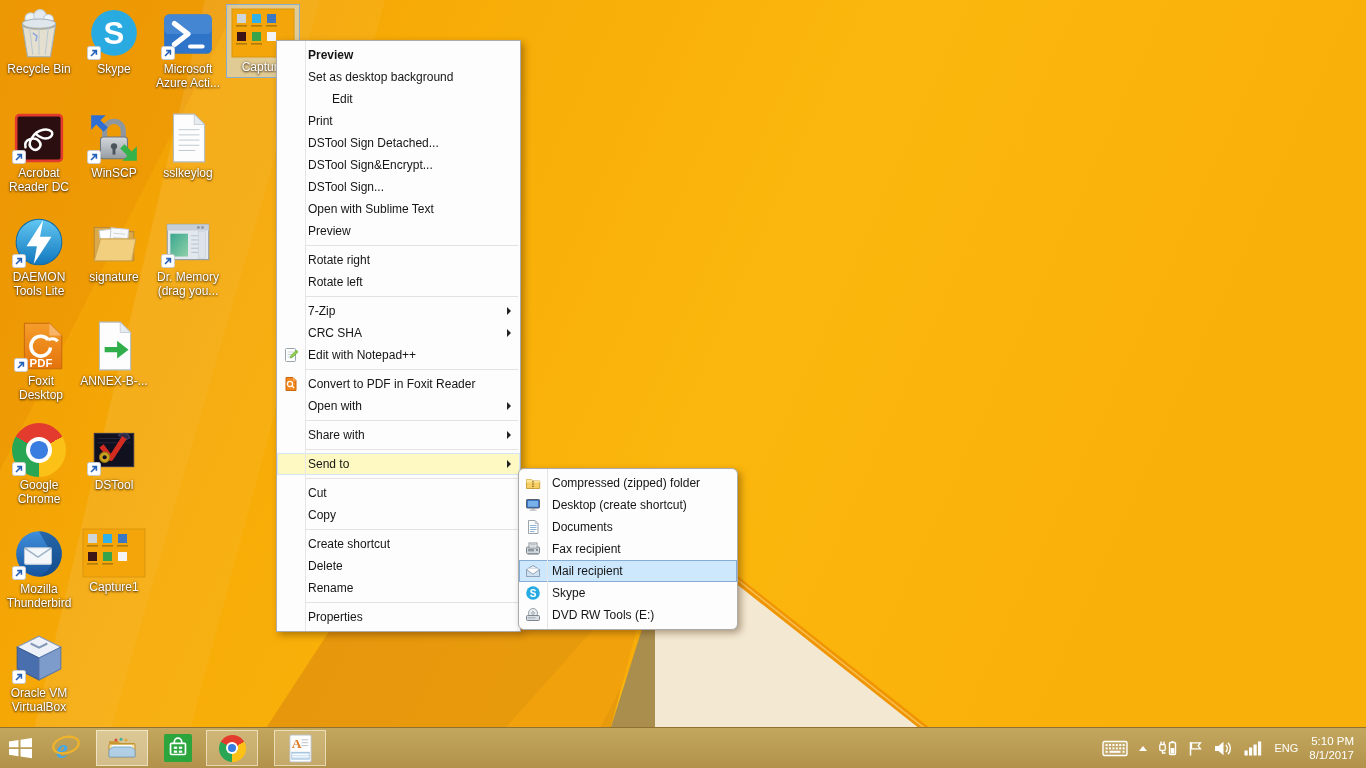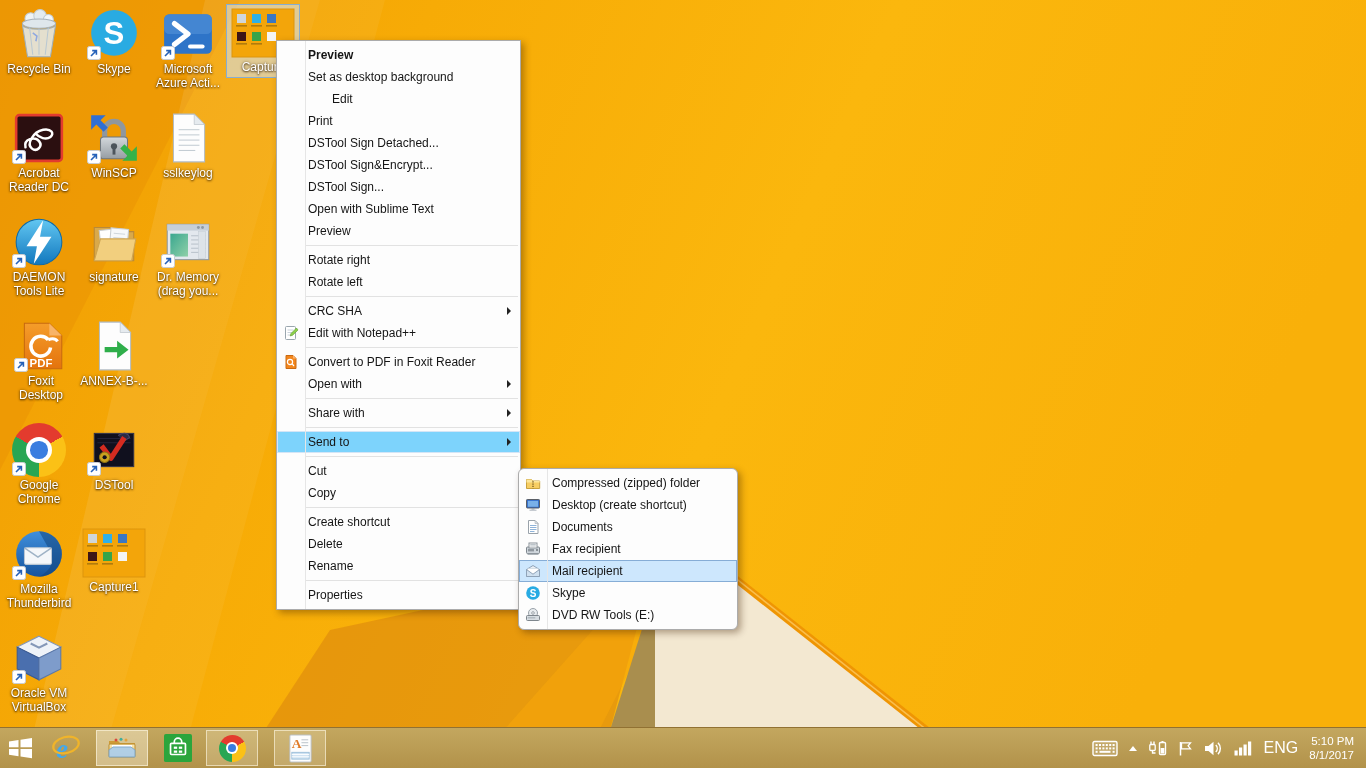--- a/index.html
+++ b/index.html
@@ -23,21 +23,21 @@
   .chrome-ball::before{content:'';position:absolute;inset:26%;background:#fff;border-radius:50%;}
   .chrome-ball::after{content:'';position:absolute;inset:34%;background:#3a7de0;border-radius:50%;}
 
   
   .menu{position:absolute;background:#fdfdfd;border:1px solid #ababab;
         box-shadow:3px 3px 7px rgba(60,30,0,.38);padding:3px 0;z-index:6;}
   .menu .gutter-line{position:absolute;left:28px;top:0;bottom:0;width:1px;background:#e6e6e6;z-index:3;}
   .menu-item{position:relative;height:22px;line-height:22px;padding-left:31px;
              font-size:12px;color:#151515;white-space:nowrap;z-index:1;}
   .menu-item.bold{font-weight:bold;}
-  .menu-item.hl{background:#7dd3fc;box-shadow:inset 0 0 0 1px #d4e5f6;}
+  .menu-item.hl{background:#fef9c3;box-shadow:inset 0 0 0 1px #d4e5f6;}
   .menu-item.sel{background:#cde7fd;box-shadow:inset 0 0 0 1px #86add6;}
   .menu-item .mi-icon{position:absolute;left:6px;top:3px;width:16px;height:16px;}
   .menu-item .mi-icon svg{width:16px;height:16px;display:block;}
   .menu-item .sub-arrow{position:absolute;right:9px;top:7px;width:0;height:0;
       border-left:4px solid #222;border-top:4px solid transparent;border-bottom:4px solid transparent;}
   .menu-sep{height:1px;background:#e2e2e2;margin:3px 2px 3px 29px;}
   #context-menu{left:276px;top:40px;width:243px;}
   #send-to-menu{left:518px;top:468px;width:218px;border-radius:6px;}
 
   
@@ -46,21 +46,21 @@
            border-top:1px solid rgba(95,65,15,.4);
            display:flex;align-items:center;}
   .tb-btn{height:40px;display:flex;align-items:center;justify-content:center;flex:0 0 auto;}
   .tb-btn.boxed{height:34px;width:50px;background:rgba(255,244,214,.22);
                 border:1px solid rgba(255,248,228,.6);}
   .tb-btn.active{background:rgba(255,248,226,.42);}
   .tb-btn svg{display:block;}
   .tb-chrome{width:27px;height:27px;}
   .tray{margin-left:auto;display:flex;align-items:center;gap:11px;padding-right:12px;color:#fff;}
   .tray-icon{display:flex;align-items:center;justify-content:center;}
-  .tray-lang{font-size:16px;color:#fff;}
+  .tray-lang{font-size:11px;color:#fff;}
   .tray-clock{font-size:11.5px;line-height:14px;text-align:right;color:#fff;}
   .chev{width:0;height:0;border-left:4.5px solid transparent;border-right:4.5px solid transparent;
         border-bottom:5.5px solid #fff;}
 </style>
 </head>
 <body>
 
 <div class="screen">
 
   <svg class="wallpaper" viewBox="0 0 1366 768" preserveAspectRatio="none">
@@ -407,20 +407,21 @@
       <div class="menu-item" style="padding-left: 31px;"><span>Print</span></div>
       <div class="menu-item" style="padding-left: 31px;"><span>DSTool Sign Detached...</span></div>
       <div class="menu-item" style="padding-left: 31px;"><span>DSTool Sign&amp;Encrypt...</span></div>
       <div class="menu-item" style="padding-left: 31px;"><span>DSTool Sign...</span></div>
       <div class="menu-item" style="padding-left: 31px;"><span>Open with Sublime Text</span></div>
       <div class="menu-item" style="padding-left: 31px;"><span>Preview</span></div>
       <div class="menu-sep"></div>
       <div class="menu-item" style="padding-left: 31px;"><span>Rotate right</span></div>
       <div class="menu-item" style="padding-left: 31px;"><span>Rotate left</span></div>
       <div class="menu-sep"></div>
+      <div class="menu-item" style="padding-left: 31px;"><span>7-Zip</span><span class="sub-arrow"></span></div>
       <div class="menu-item" style="padding-left: 31px;"><span>CRC SHA</span><span class="sub-arrow"></span></div>
       <div class="menu-item" style="padding-left: 31px;"><span class="mi-icon">
           <svg viewBox="0 0 16 16">
             <rect x="2.5" y="1.5" width="10" height="13" rx="1" fill="#fff" stroke="#9aa6ae"></rect>
             <line x1="4.5" y1="5" x2="10.5" y2="5" stroke="#c9d2da"></line>
             <line x1="4.5" y1="7.5" x2="10.5" y2="7.5" stroke="#c9d2da"></line>
             <line x1="4.5" y1="10" x2="9" y2="10" stroke="#c9d2da"></line>
             <path d="M13.5 3 L8 8.5 L7.2 11 L9.7 10.2 L15 5 Z" fill="#8ed04c" stroke="#5e9e2e" stroke-width=".6"></path>
           </svg>
         </span><span>Edit with Notepad++</span></div>

